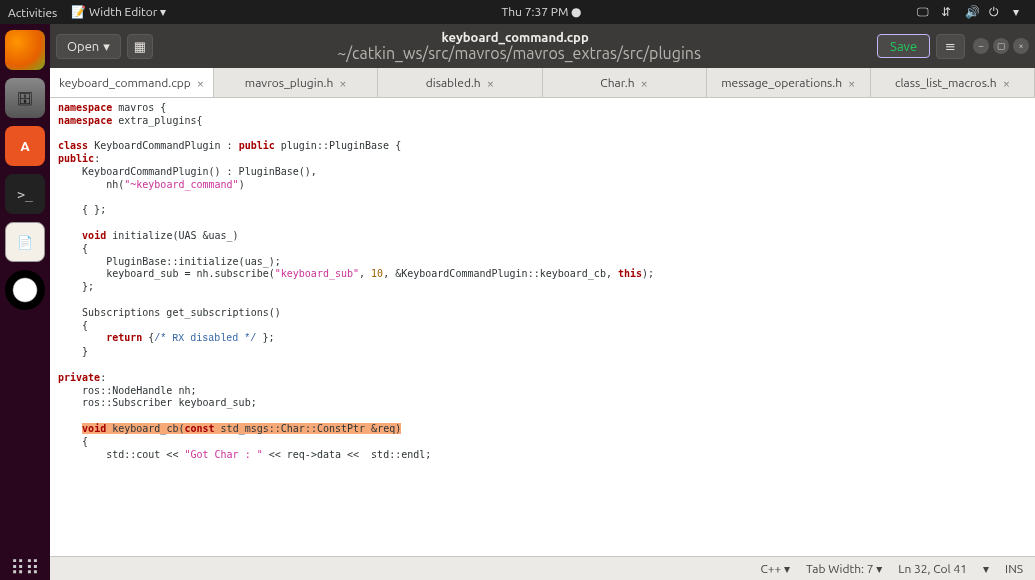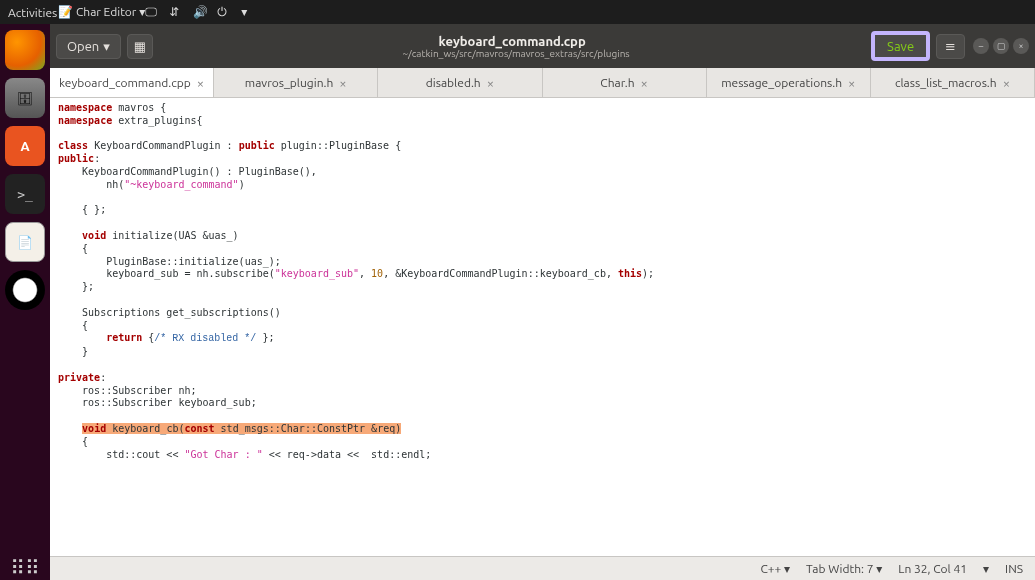--- a/index.html
+++ b/index.html
@@ -15,21 +15,21 @@
 }
 .topbar {
   height: 24px;
   background: #1d1d1d;
   color: #ddd;
   display: flex;
   align-items: center;
   padding: 0 8px;
   font-size: 12px;
 }
-.topbar .left { display:flex; gap:1px; align-items:center;}
+.topbar .left { display:flex; gap:14px; align-items:center;}
 .topbar .center { flex:1; text-align:center; }
 .topbar .right { display:flex; gap:10px; align-items:center; }
 .topbar .icon { width:14px; height:14px; display:inline-block; }
 .main-area { flex:1; display:flex; min-height:0; }
 .dock {
   width: 50px;
   background: rgba(40,10,30,0.6);
   display:flex;
   flex-direction:column;
   align-items:center;
@@ -75,23 +75,23 @@
 }
 .newdoc-btn {
   margin-left:6px;
   background:#4b4a48;
   border:1px solid #5a5957;
   border-radius:4px;
   padding:4px 6px;
 }
 .title-block { flex:1; text-align:center; }
 .title-block .t1 { font-size:13px; color:#f0ede9; font-weight:600;}
-.title-block .t2 { font-size:10px; color:#b8b4af;margin-left:8px; }
+.title-block .t2 { font-size:16px; color:#b8b4af;margin-left:8px; }
 .save-btn {
-  background:#4b4a48; border:4px solid #c4b5fd; border-radius:4px; padding:4px 12px; color:#84cc16;text-align:right;
+  background:#4b4a48; border:1px solid #c4b5fd; border-radius:4px; padding:4px 12px; color:#22c55e;text-align:right;
 }
 .burger-btn {
   margin-left:6px; background:#4b4a48; border:1px solid #5a5957; border-radius:4px; padding:4px 8px; color:#e4e0dc;
 }
 .win-controls { margin-left:8px; display:flex; gap:4px;}
 .win-controls .wc { width:16px; height:16px; border-radius:50%; background:#5a5957; display:flex;align-items:center;justify-content:center; color:#ccc; font-size:9px;}
 .tabs-row {
   height:30px;
   background:#e8e6e3;
   border-bottom:1px solid #c8c6c3;
@@ -141,23 +141,24 @@
 .statusbar .sel { display:flex; align-items:center; gap:4px;}
 </style>
 </head>
 <body>
 
 <div class="topbar">
   <div class="left">
     <span>Activities</span>
     <span>
       <span>📝</span>
-      <span>Char Editor ▾</span>
+      <span>Width Editor ▾</span>
     </span>
   </div>
+  <div class="center">Thu  7:37 PM ●</div>
   <div class="right">
     <span class="icon">🖵</span>
     <span class="icon">⇵</span>
     <span class="icon">🔊</span>
     <span class="icon">⏻</span>
     <span class="icon">▾</span>
   </div>
 </div>
 
 <div class="main-area">
@@ -236,21 +237,21 @@
 <span>        PluginBase::initialize(uas_);</span>
 <span>        keyboard_sub = nh.subscribe(</span><span class="str">"keyboard_sub"</span><span>, </span><span class="num">10</span><span>, &amp;KeyboardCommandPlugin::keyboard_cb, </span><span class="kw">this</span><span>);</span>
 <span>    };</span>
 
 <span>    Subscriptions get_subscriptions()</span>
 <span>    {</span>
 <span>        </span><span class="kw">return</span><span> {</span><span class="cmt">/* RX disabled */</span><span> };</span>
 <span>    }</span>
 
 <span class="kw">private</span>:
-<span>    ros::Subscriber nh;</span>
+<span>    ros::NodeHandle nh;</span>
 <span>    ros::Subscriber keyboard_sub;</span>
 
     <span class="hl"><span class="kw">void</span><span> keyboard_cb(</span><span class="kw">const</span><span> std_msgs::Char::ConstPtr &amp;req)</span></span>
 <span>    {</span>
 <span>        std::cout &lt;&lt; </span><span class="str">"Got Char : "</span><span> &lt;&lt; req-&gt;data &lt;&lt;  std::endl;</span>
 
 
 
 
 

